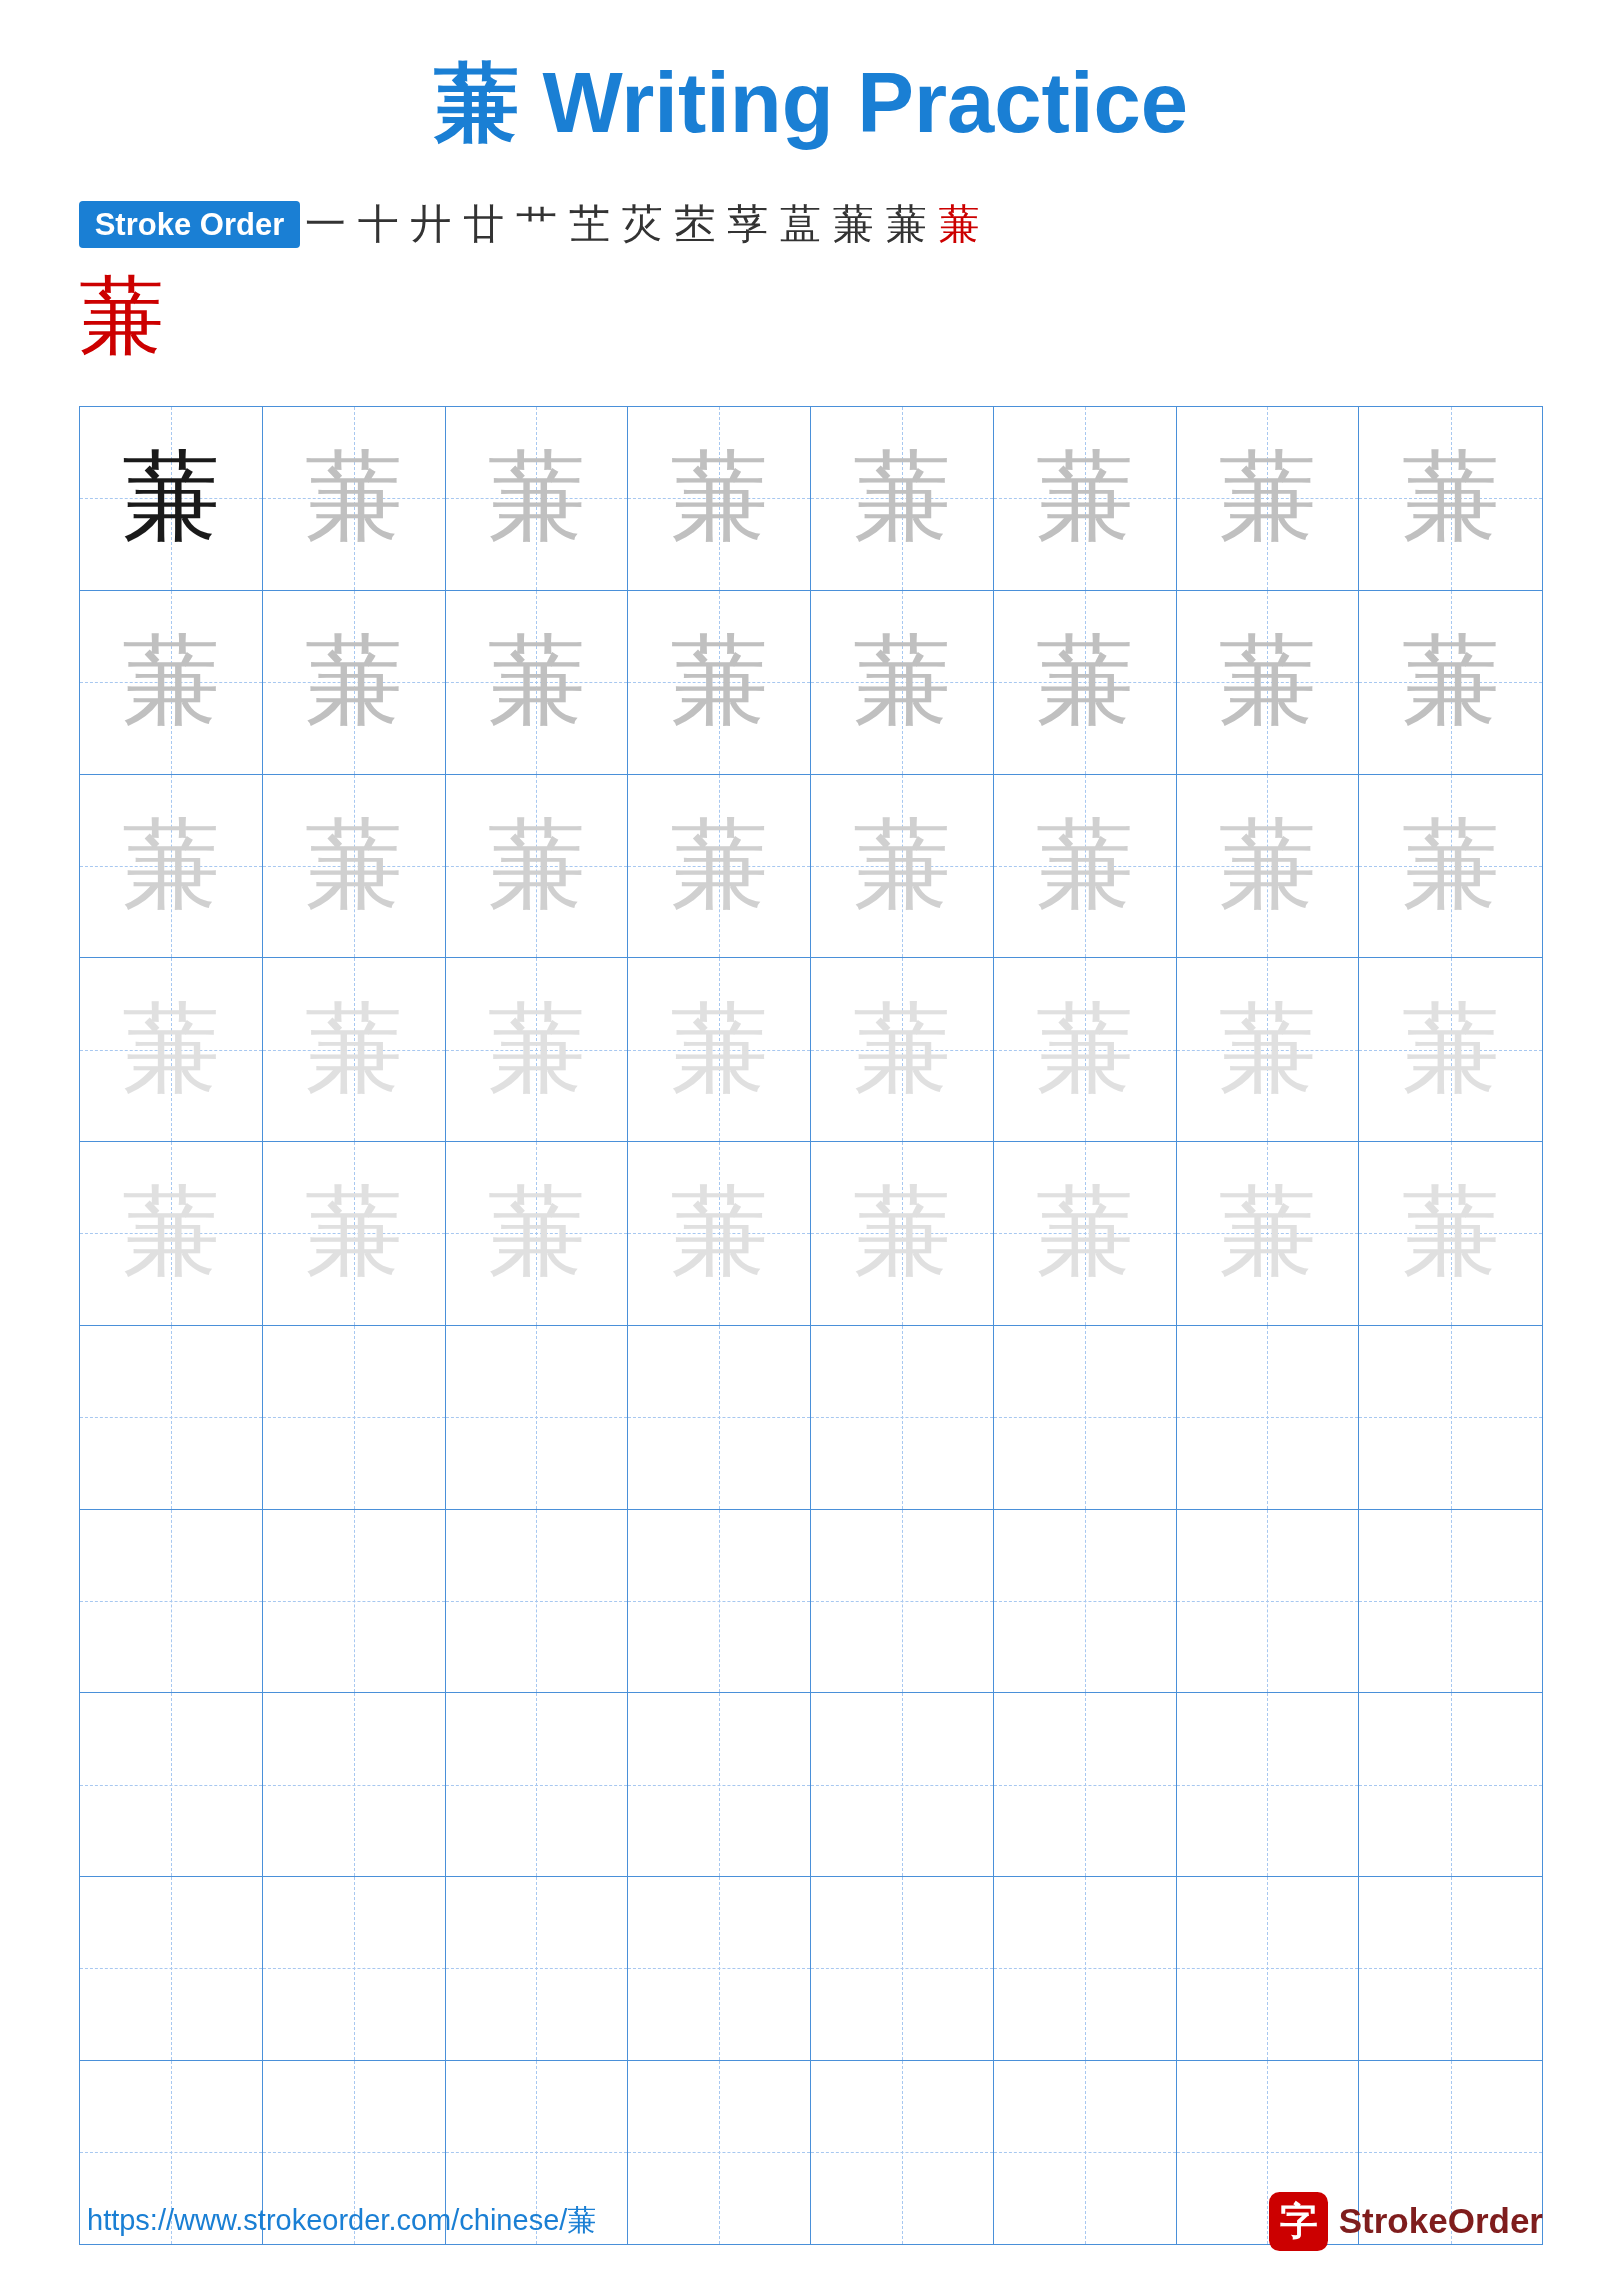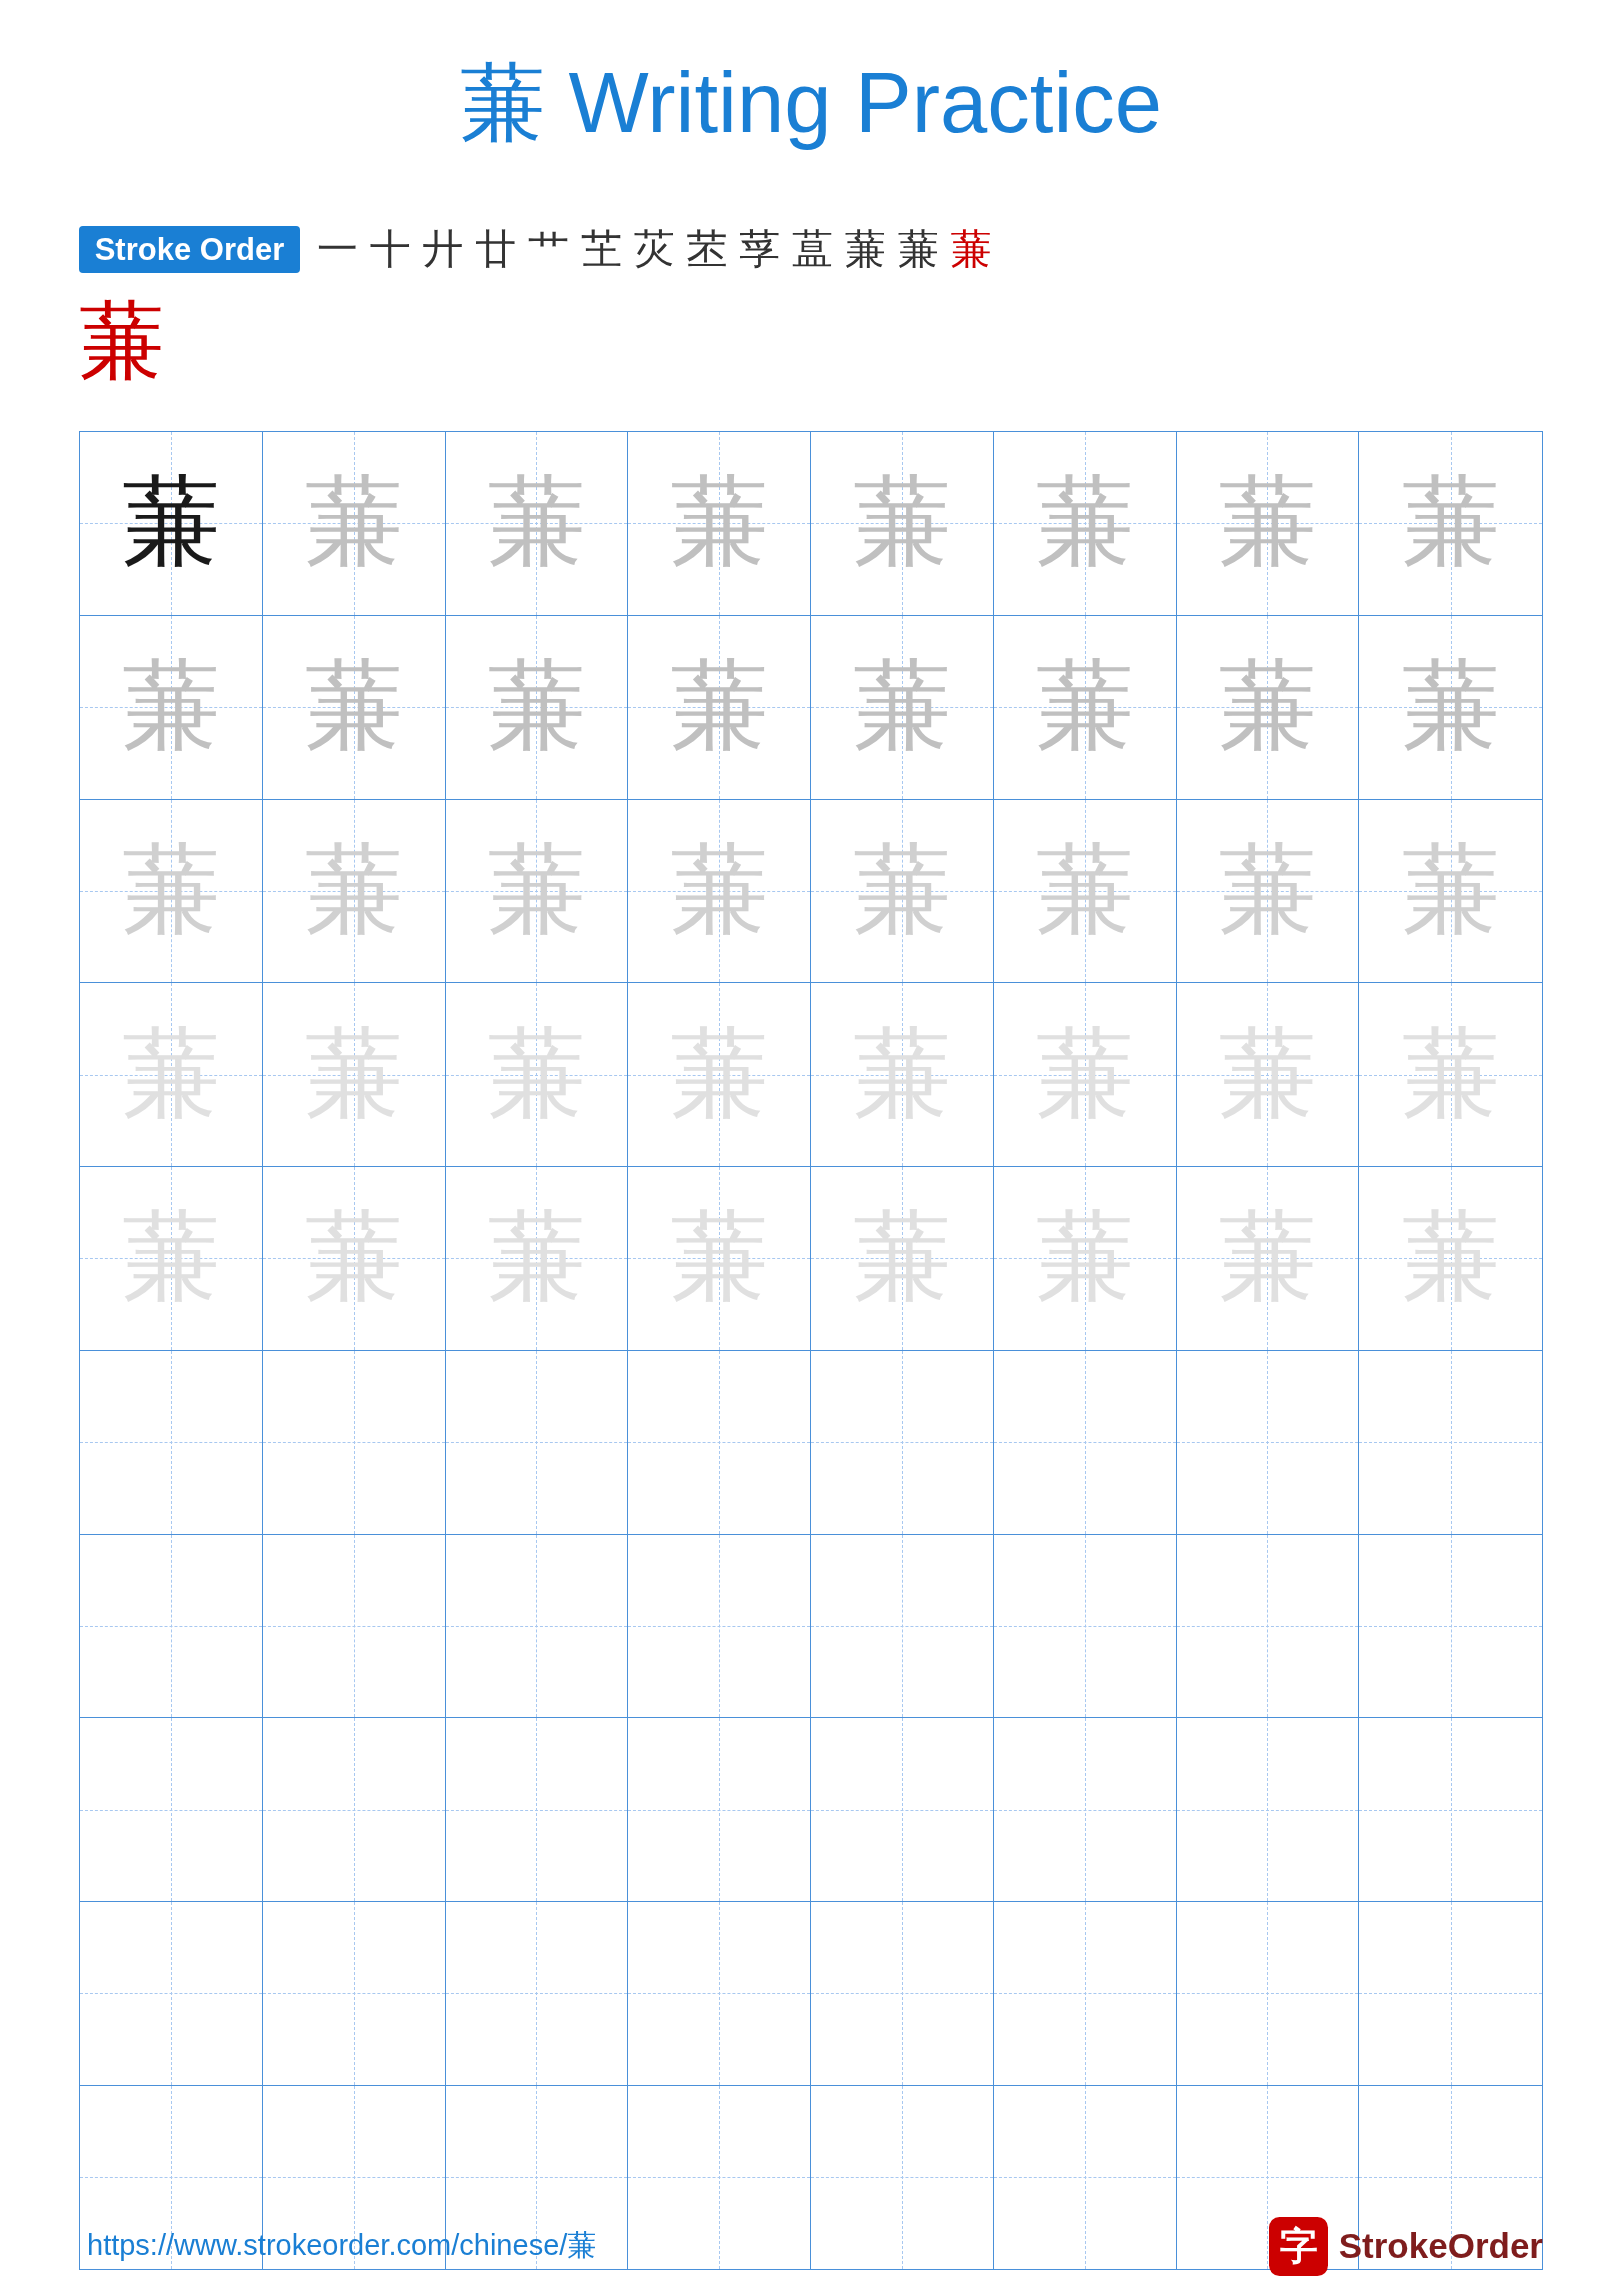--- a/index.html
+++ b/index.html
@@ -16,37 +16,37 @@
       min-height: 2295px;
       background: #fff;
       padding: 52px 79px;
       display: flex;
       flex-direction: column;
       align-items: center;
     }
 
     .title {
       font-size: 85px;
-      font-weight: normal;
+      font-weight: bold;
       color: #1a7fd4;
       text-align: left;
-      margin-bottom: 68px;
+      margin-bottom: 43px;
       line-height: 1.2;
     }
 
     .stroke-order-section {
       width: 100%;
       margin-bottom: 13px;
     }
 
     .stroke-order-row {
       display: flex;
       align-items: center;
       flex-wrap: wrap;
-      gap: 17px;
+      gap: 5px;
       margin-bottom: 6.5px;
     }
 
     .stroke-order-badge {
       background: #1a7fd4;
       color: white;
       font-size: 31px;
       font-weight: bold;
       padding: 5.2px 15.7px;
       border-radius: 3.9px;

